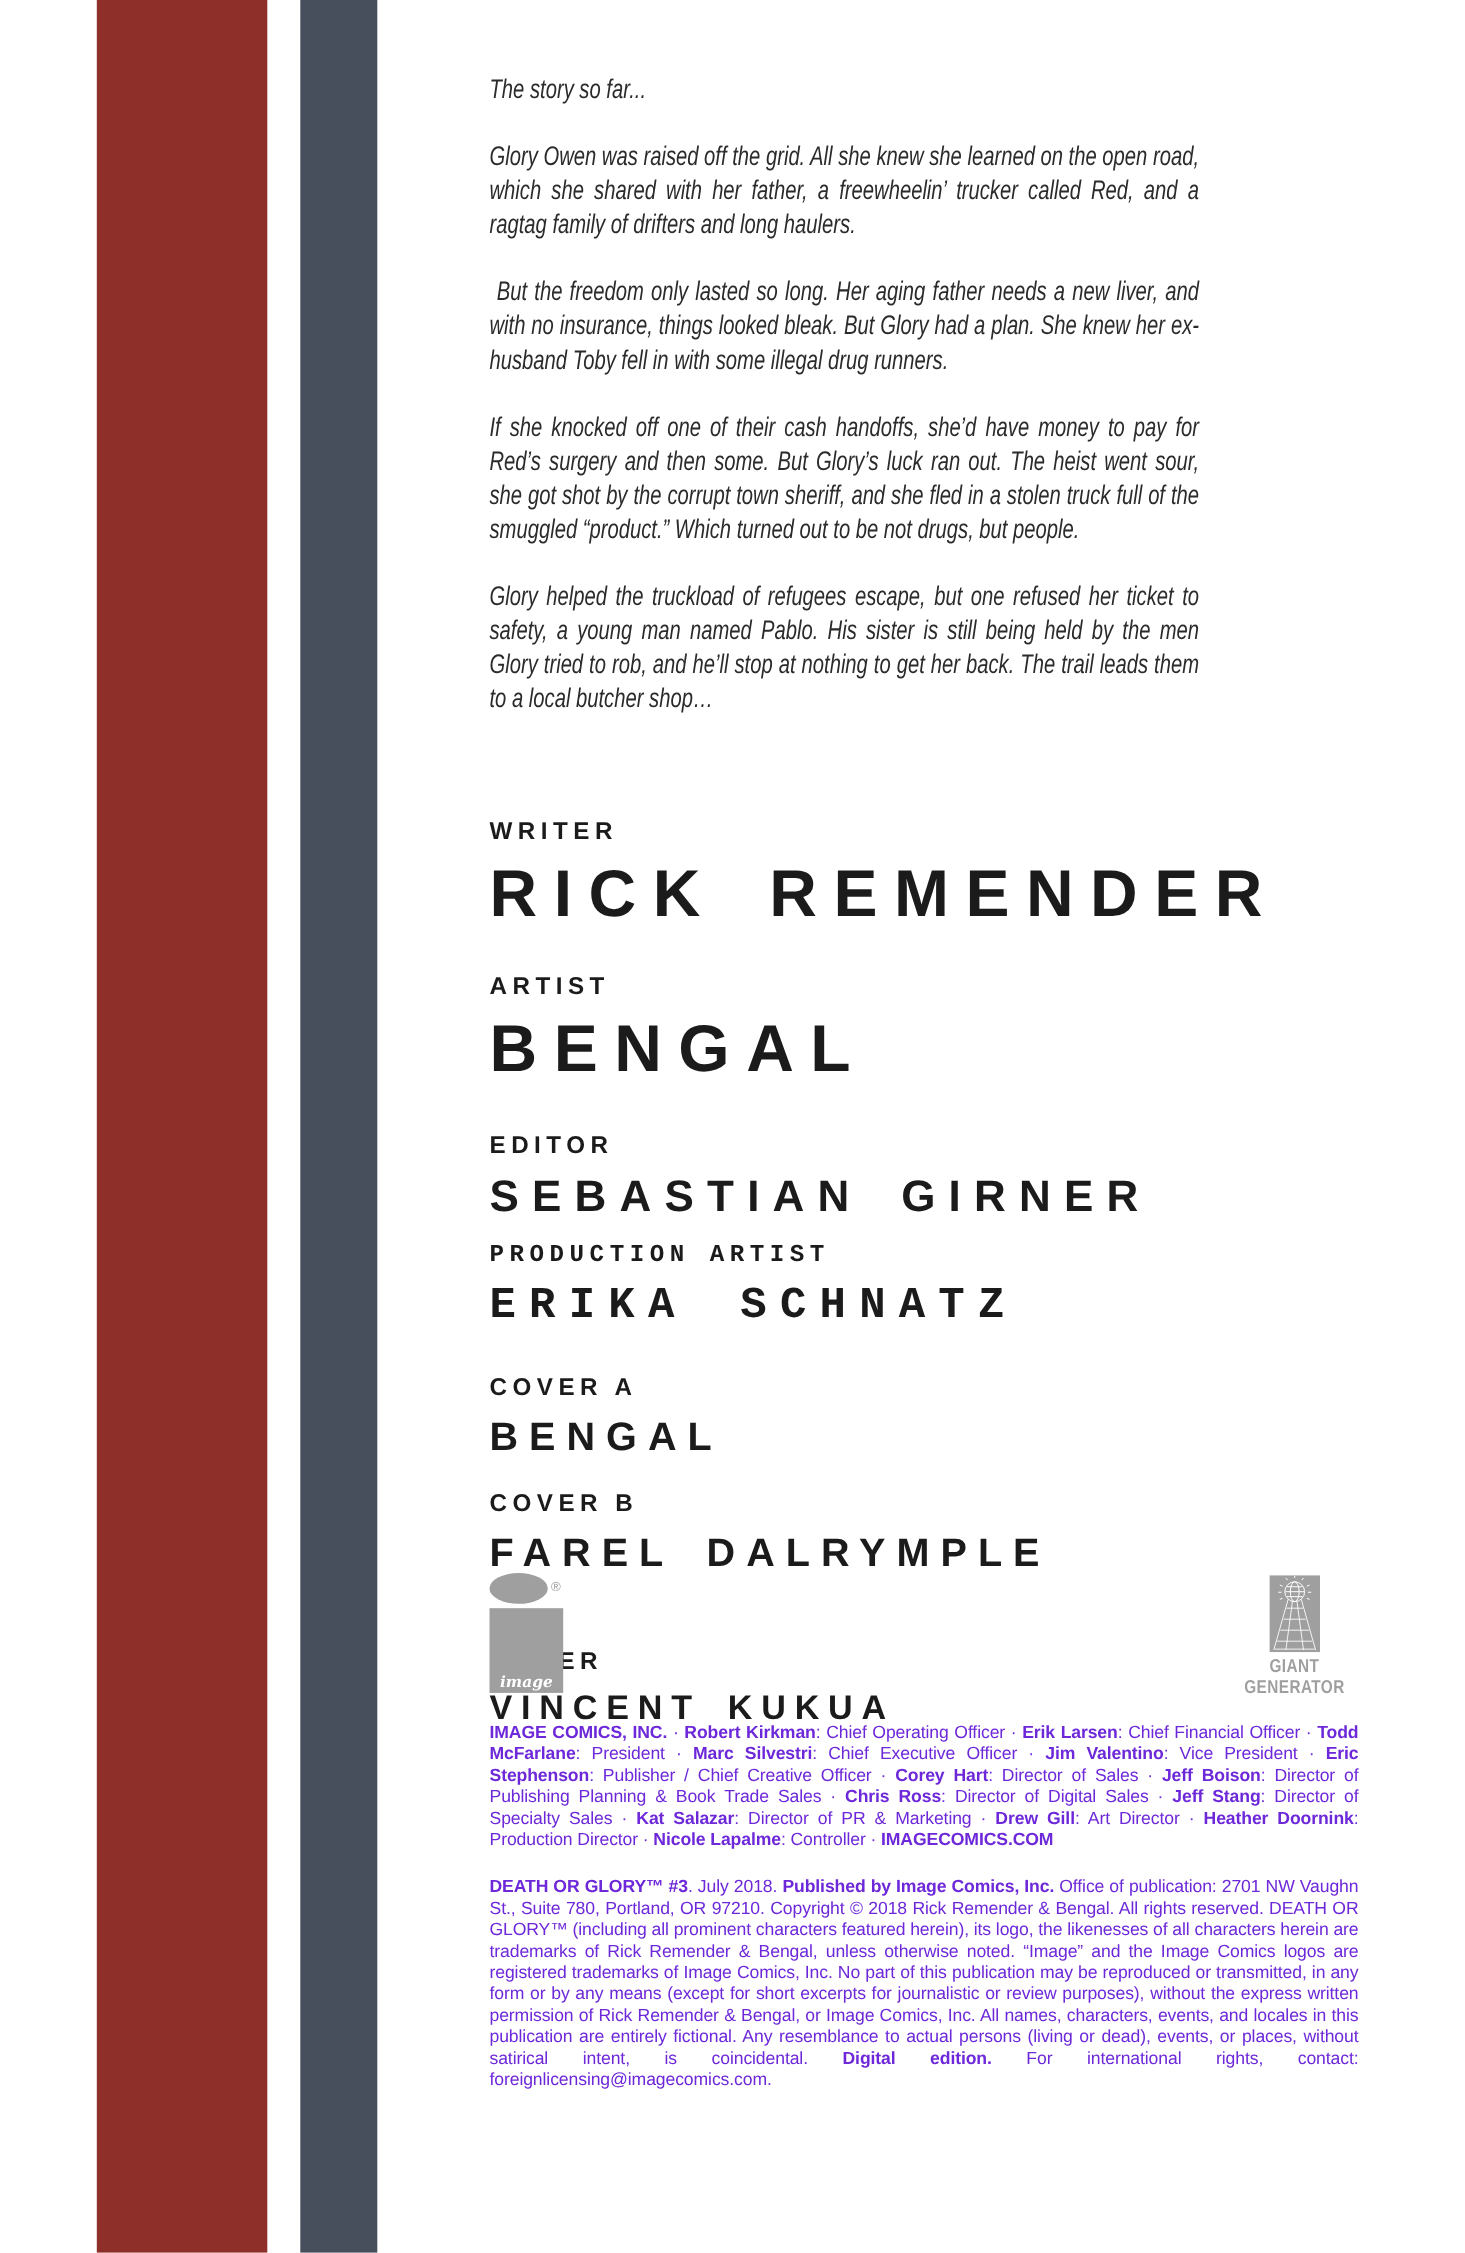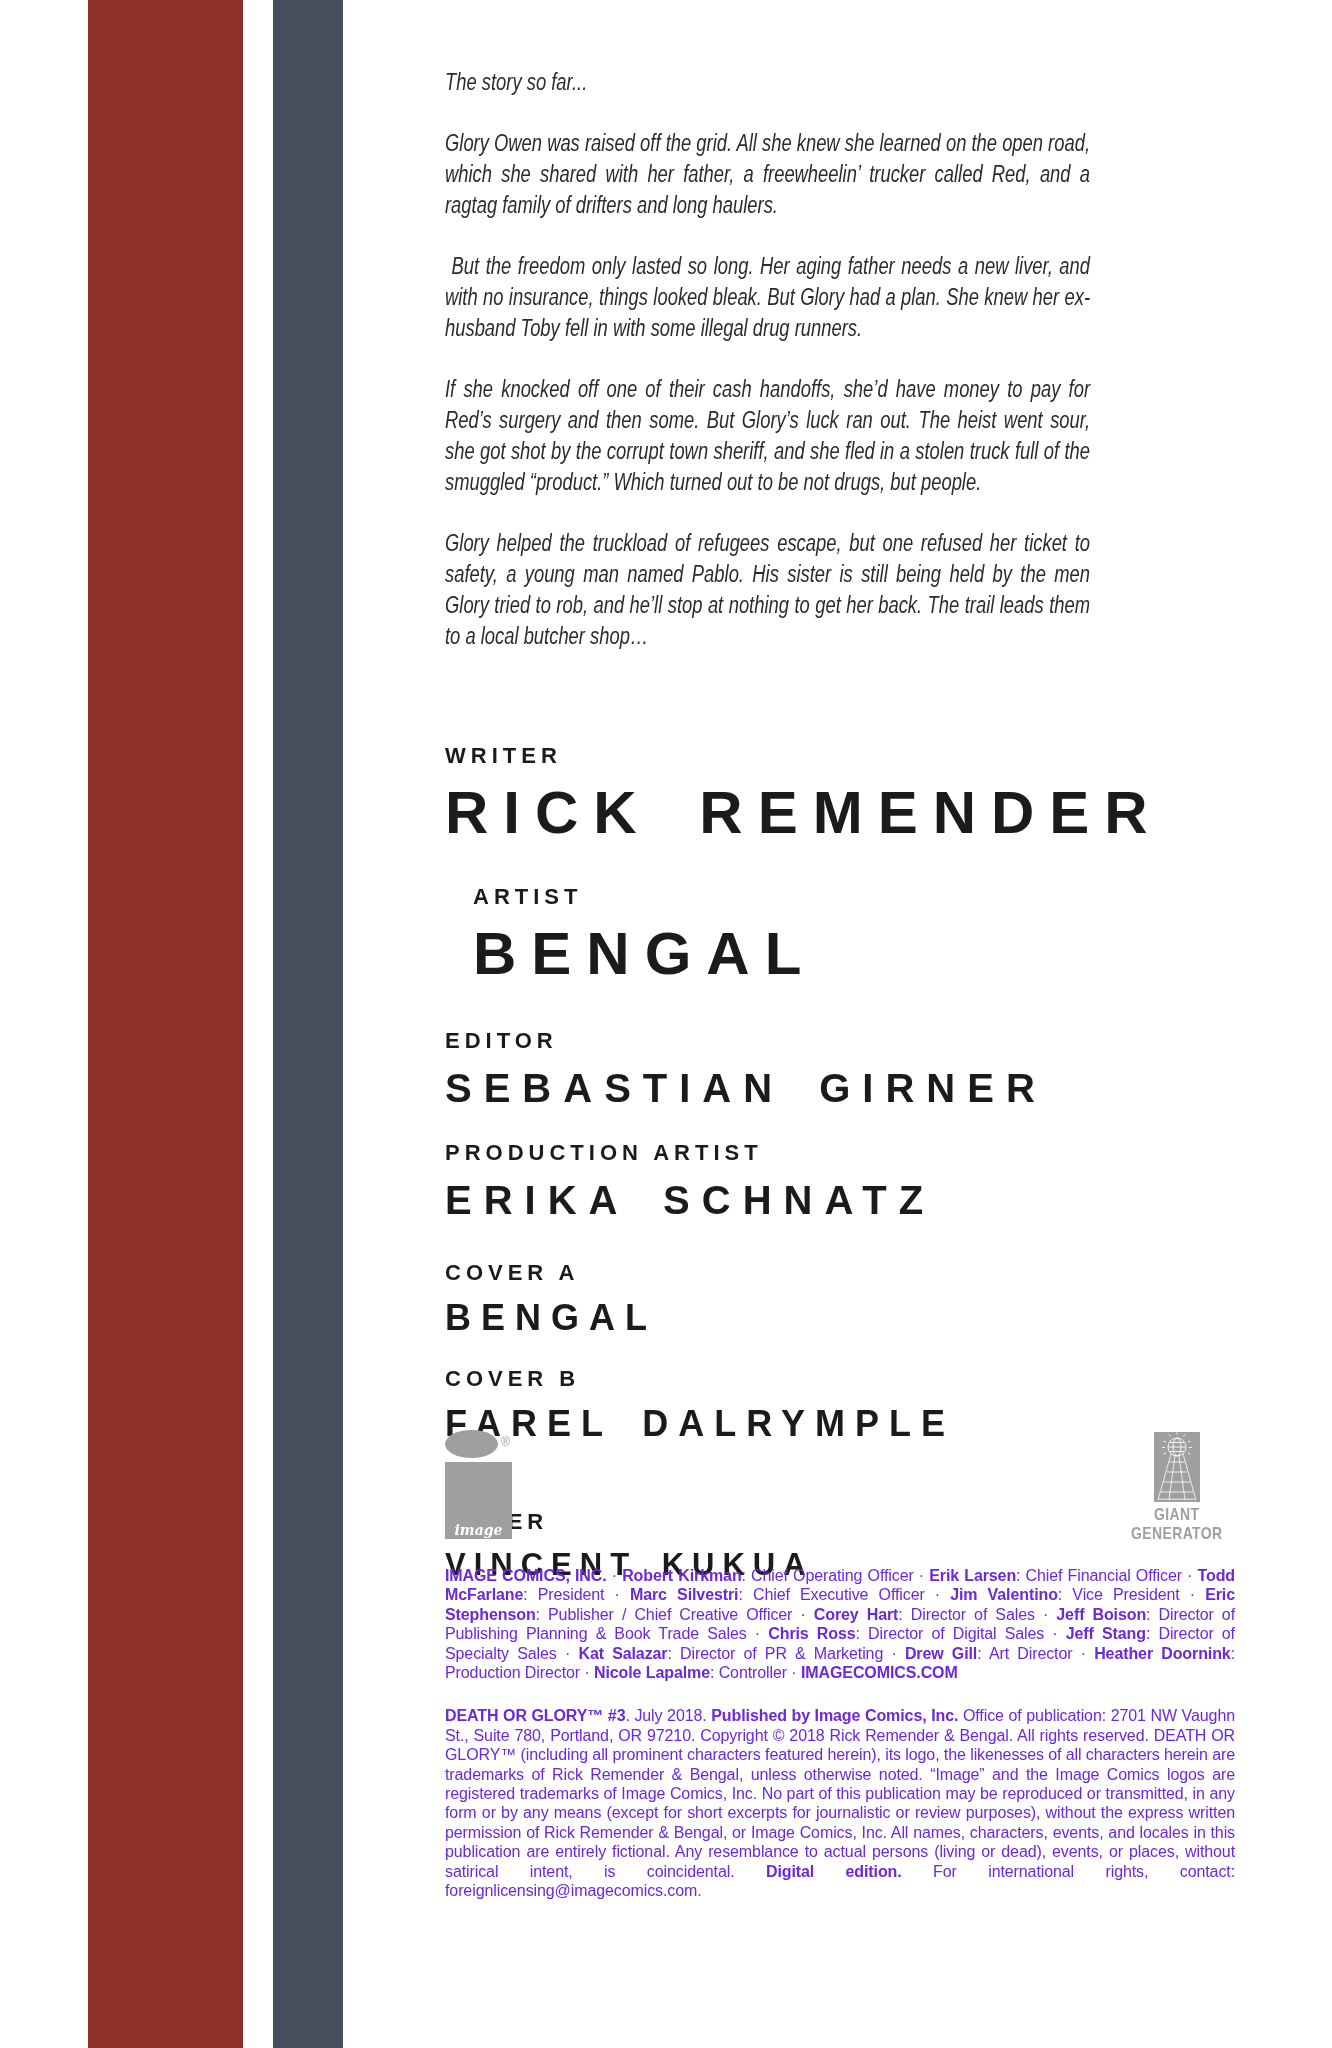--- a/index.html
+++ b/index.html
@@ -30,24 +30,24 @@
   .credit-row{display:flex;align-items:baseline;gap:16px;flex-direction:column;}
   .credit-label{
     font-weight:bold;font-size:22px;letter-spacing:5px;line-height:1;
     white-space:nowrap;
   }
   .credit-name{font-weight:bold;line-height:1;white-space:nowrap;}
   .size-xl .credit-name{font-size:60px;letter-spacing:15px;word-spacing:16px;}
   .size-lg .credit-name{font-size:40px;letter-spacing:12px;word-spacing:12px;}
   .size-sm .credit-name{font-size:36px;letter-spacing:10px;word-spacing:10px;}
   .size-xs .credit-name{font-size:31px;letter-spacing:8px;word-spacing:8px;}
-  .row-2{margin-top:43px;margin-left:28px;}
+  .row-2{margin-top:43px;}
   .row-3{margin-top:46px;}
   .row-4{margin-top:46px;}
-  .row-5{margin-top:34px;}
+  .row-5{margin-top:22px;font-family:Liberation Mono, monospace;}
   .row-6{margin-top:42px;text-align:center;}
   .row-7{margin-top:32px;}
   .row-8{margin-top:69px;}
 
   
   .logos{position:absolute;left:445px;top:1430px;width:792px;
     display:flex;justify-content:space-between;align-items:flex-start;}
   .img-logo{position:relative;width:70px;height:110px;}
   .img-dot{width:53px;height:28px;background:#9f9f9f;border-radius:50%;}
   .img-reg{position:absolute;left:56px;top:6px;font-size:12px;color:#9f9f9f;line-height:1;}

